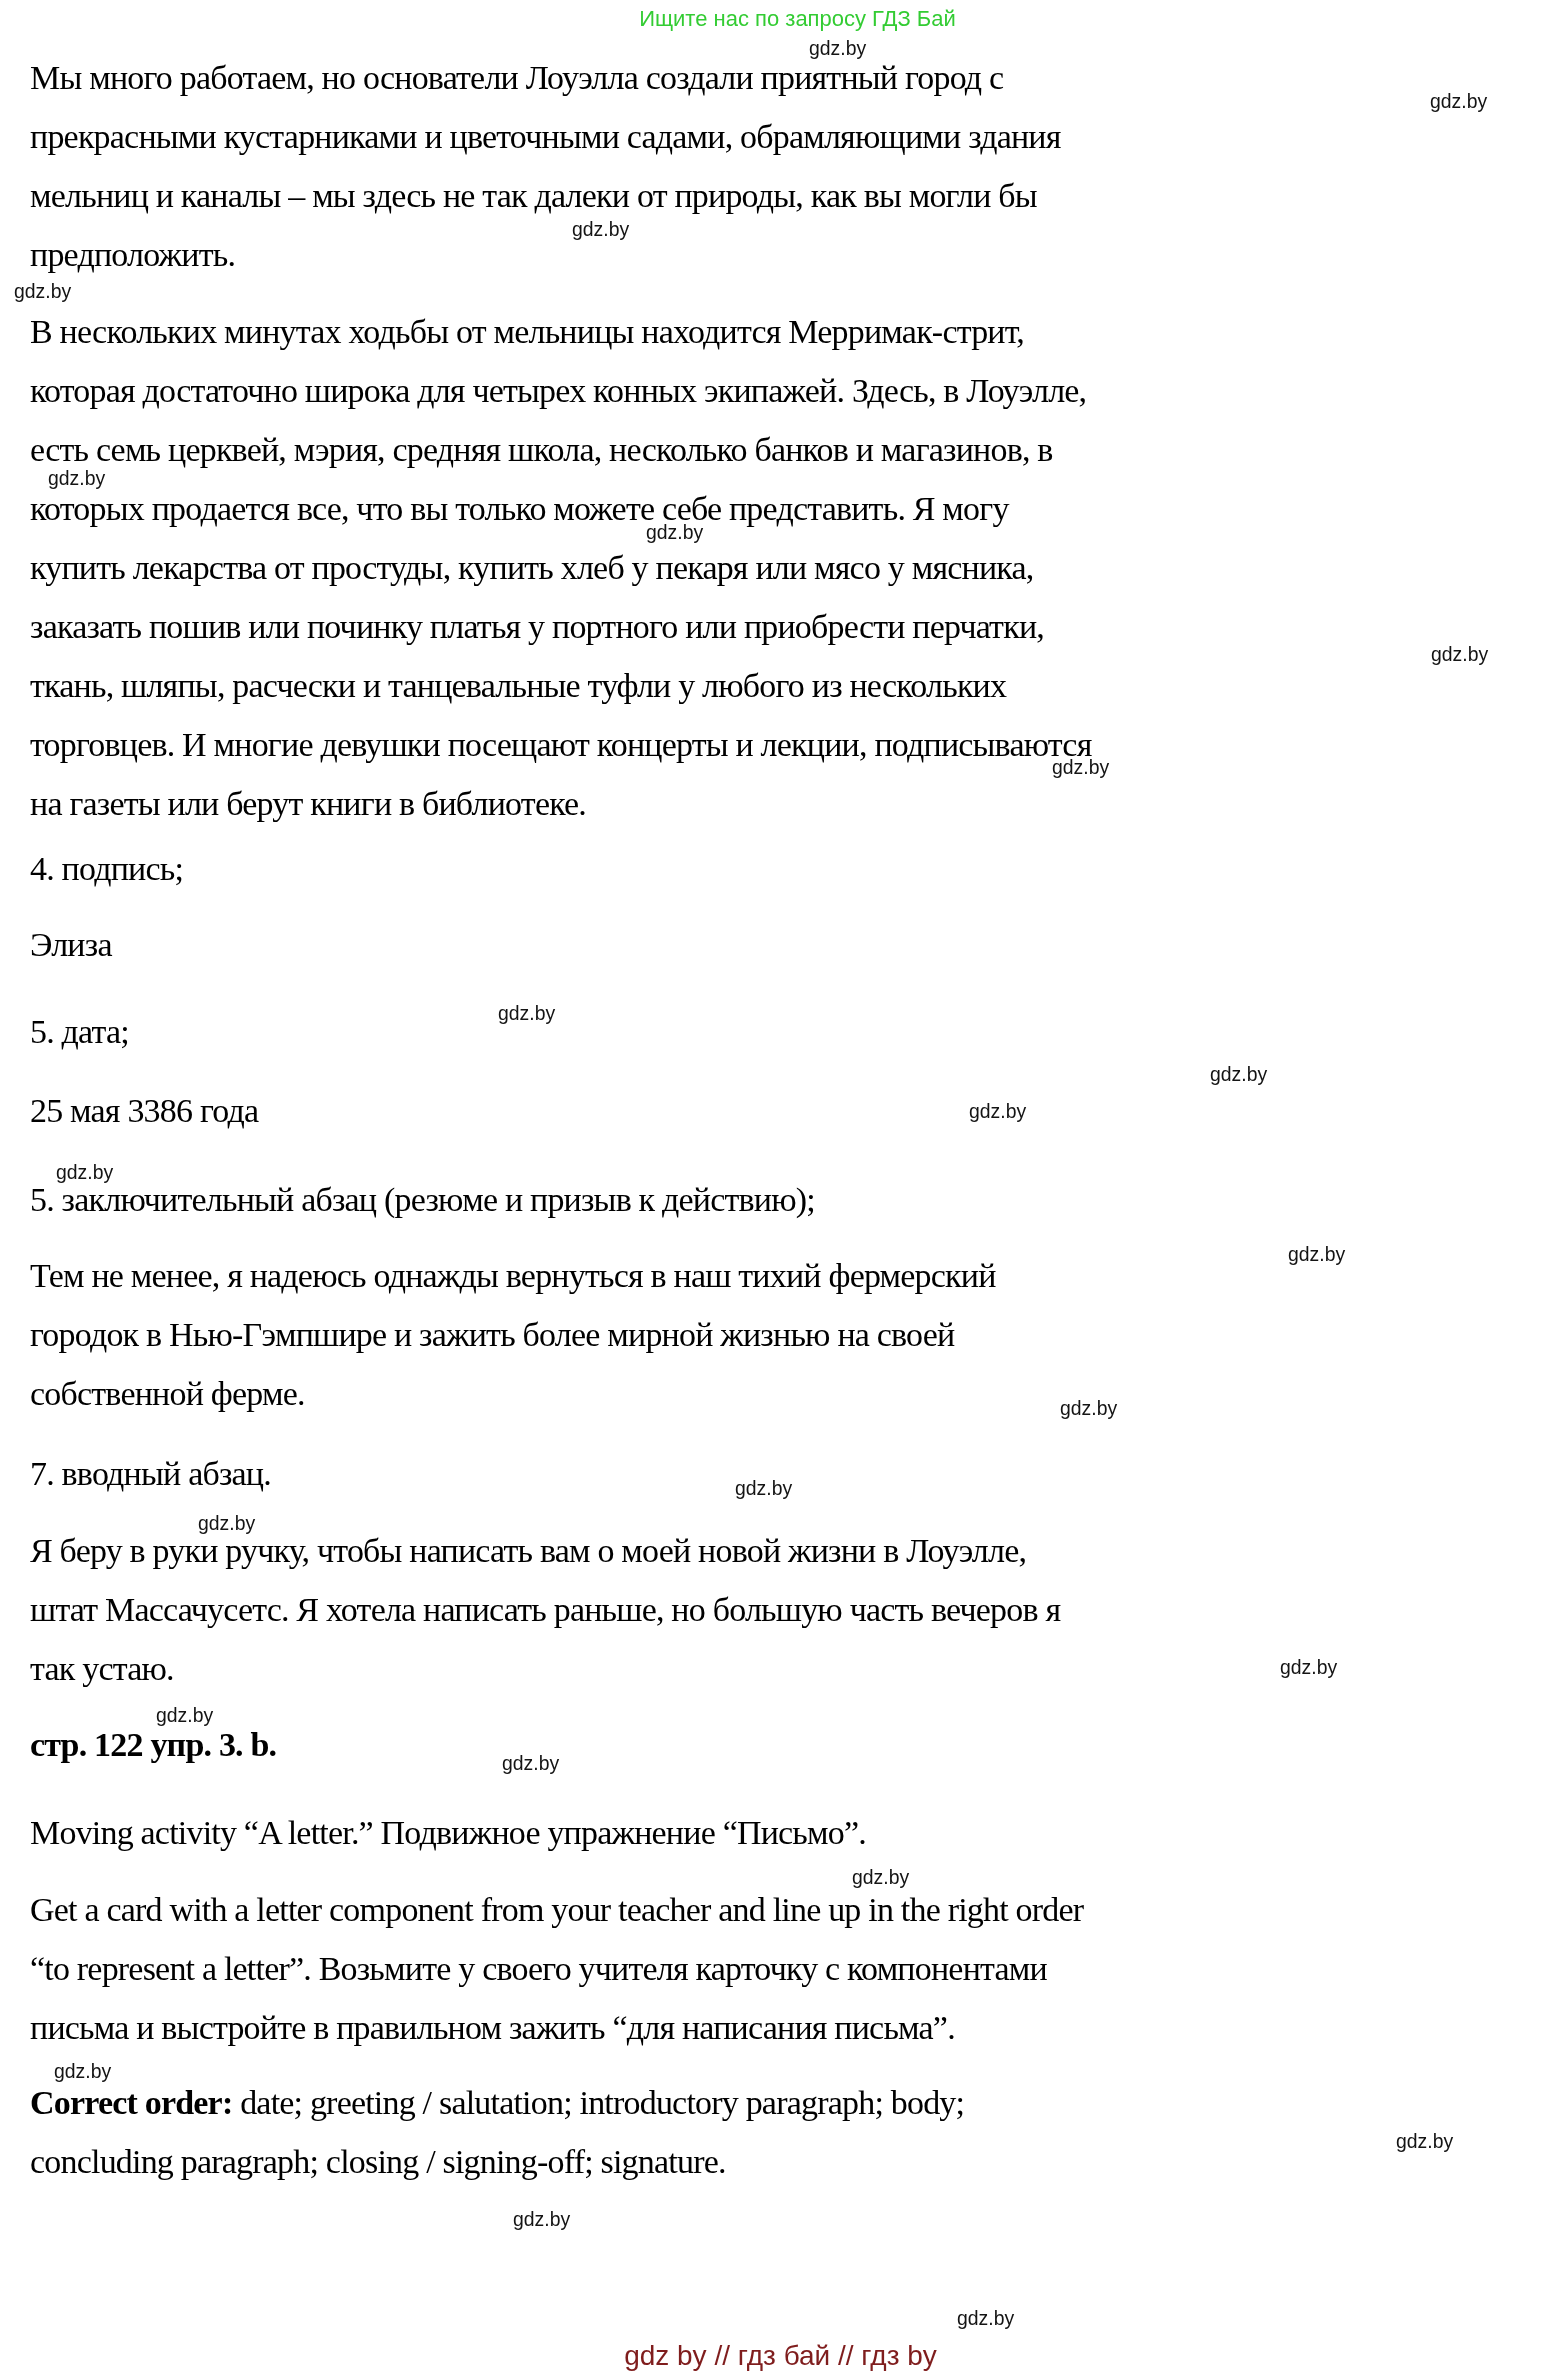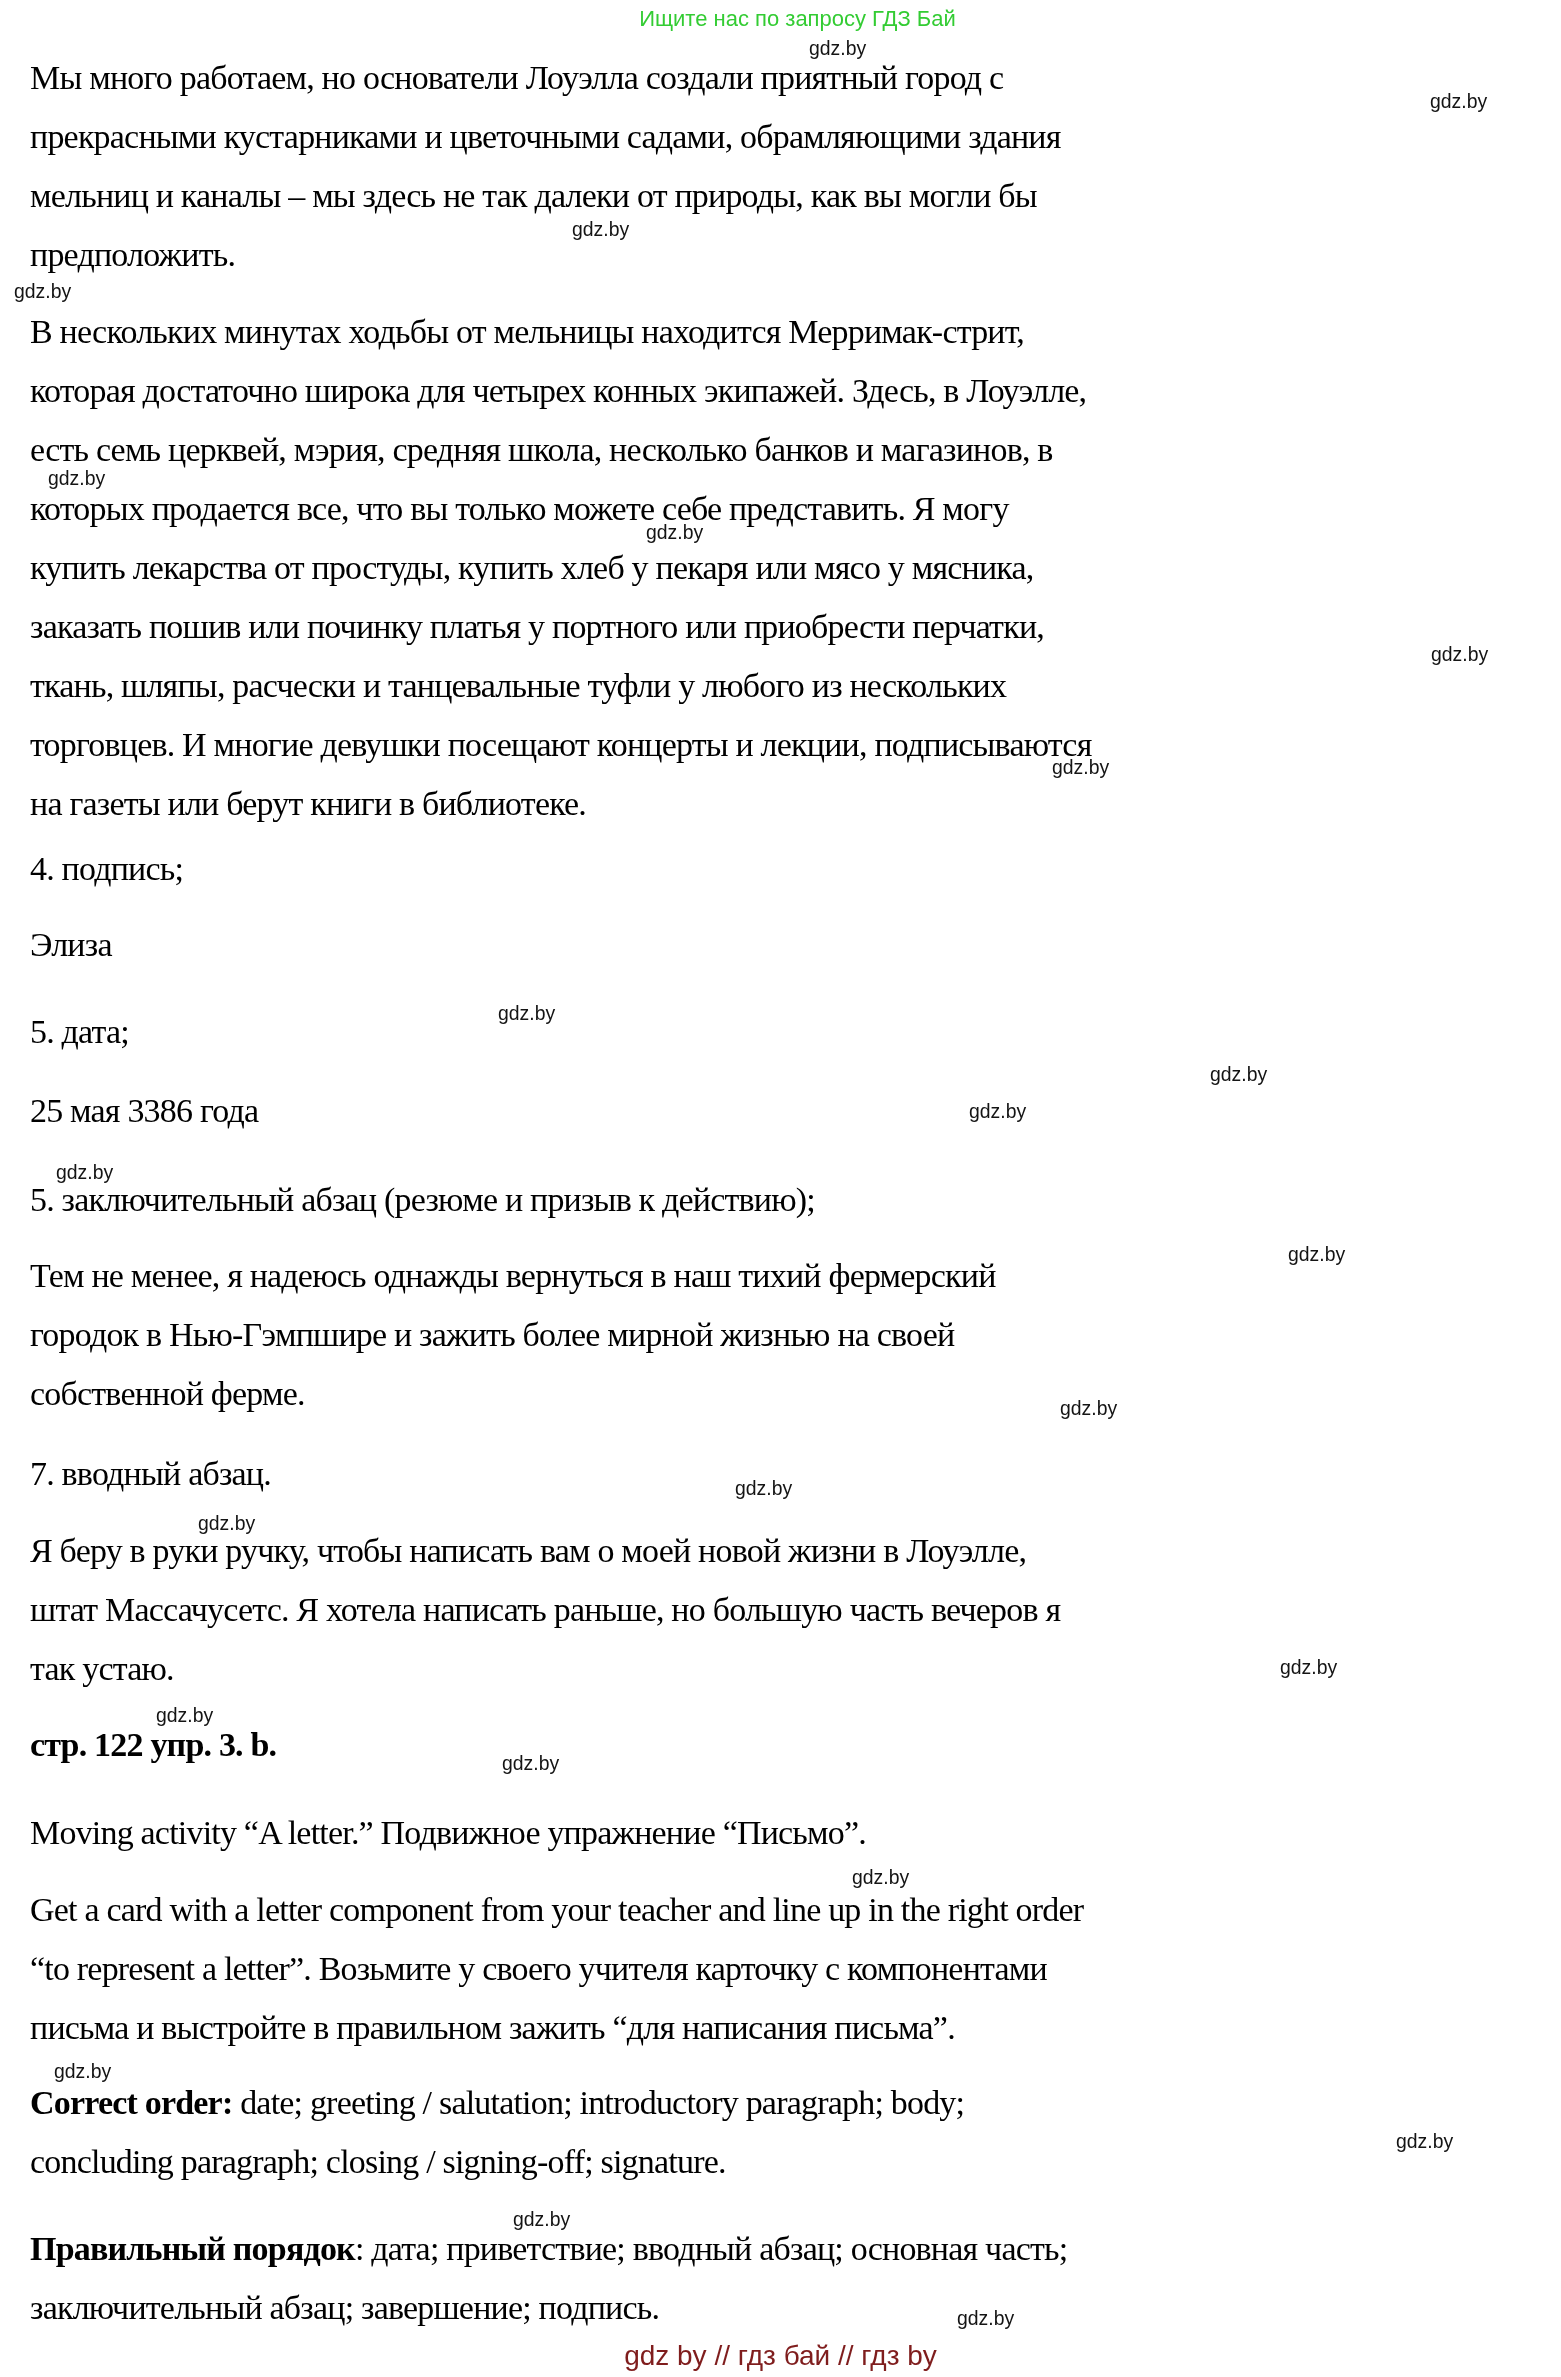--- a/index.html
+++ b/index.html
@@ -103,22 +103,20 @@
     <p class="mb22">Я беру в руки ручку, чтобы написать вам о моей новой жизни в Лоуэлле,
 штат Массачусетс. Я хотела написать раньше, но большую часть вечеров я
 так устаю.</p>
     <p class="bold mb37">стр. 122 упр. 3. b.</p>
     <p class="mb23">Moving activity “A letter.” Подвижное упражнение “Письмо”.</p>
     <p class="mb20">Get a card with a letter component from your teacher and line up in the right order
 “to represent a letter”. Возьмите у своего учителя карточку с компонентами
 письма и выстройте в правильном зажить “для написания письма”.</p>
     <p class="mb36"><b class="bold">Correct order:</b><span> date; greeting / salutation; introductory paragraph; body;
 concluding paragraph; closing / signing-off; signature.</span></p>
-    <p><b class="bold">Правильный порядок</b><span>: дата; приветствие; вводный абзац; основная часть;
-заключительный абзац; завершение; подпись.</span></p>
   </div>
 
   <div class="watermarks">
       <span class="wm" style="left: 809px; top: 37px;">gdz.by</span>
       <span class="wm" style="left: 1430px; top: 90px;">gdz.by</span>
       <span class="wm" style="left: 572px; top: 218px;">gdz.by</span>
       <span class="wm" style="left: 14px; top: 280px;">gdz.by</span>
       <span class="wm" style="left: 48px; top: 467px;">gdz.by</span>
       <span class="wm" style="left: 646px; top: 521px;">gdz.by</span>
       <span class="wm" style="left: 1431px; top: 643px;">gdz.by</span>

